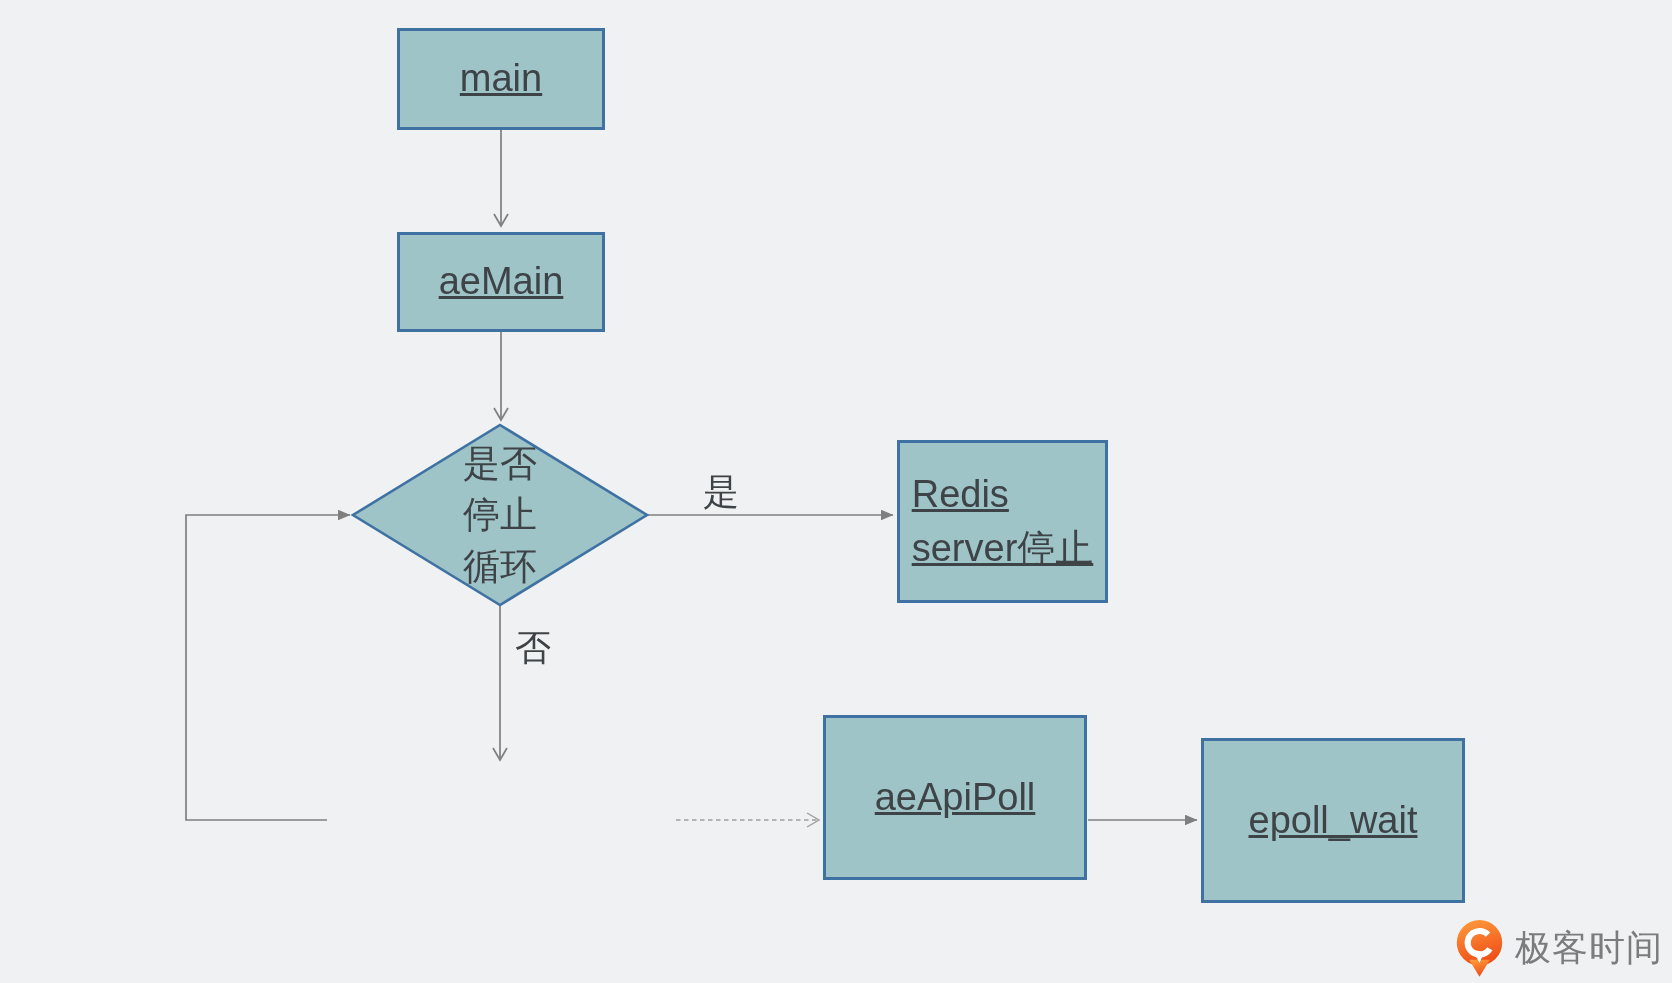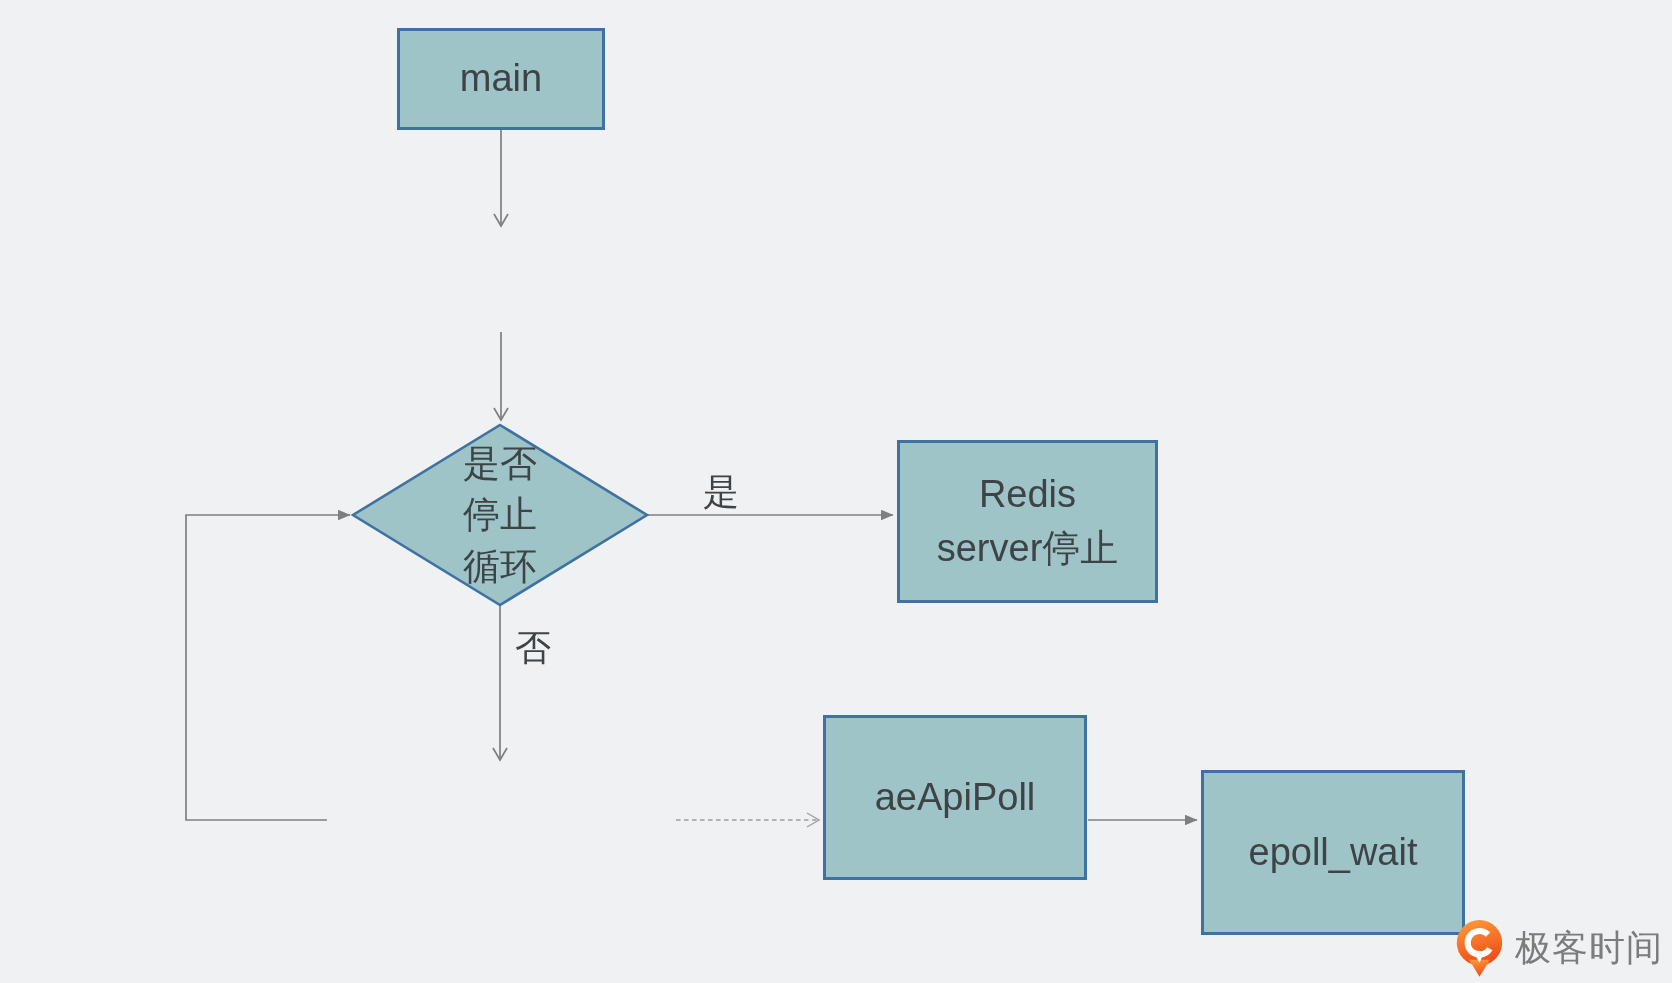--- a/index.html
+++ b/index.html
@@ -15,33 +15,33 @@
     overflow: hidden;
   }
   .node {
     position: absolute;
     box-sizing: border-box;
     background: #9ec4c7;
     border: 3px solid #3f72a3;
     display: flex;
     align-items: center;
     justify-content: center;
-    text-align: center;
     color: #3e4347;
     font-size: 38px;
     line-height: 1.42;
     white-space: pre-line;
     z-index: 1;
+    text-decoration: underline;
   }
   #node-main        { left: 397px; top: 28px;  width: 208px; height: 102px; }
   #node-aemain      { left: 397px; top: 232px; width: 208px; height: 100px; }
-  #node-redis       { left: 897px; top: 440px; width: 261px; height: 163px; }
+  #node-redis       { left: 897px; top: 440px; width: 211px; height: 163px; }
   #node-aeprocess   { left: 327px; top: 738px; width: 348px; height: 165px; }
   #node-aeapipoll   { left: 823px; top: 715px; width: 264px; height: 165px; }
-  #node-epollwait   { left: 1201px; top: 738px; width: 264px; height: 165px; margin-top: 32px; }
+  #node-epollwait   { left: 1201px; top: 738px; width: 264px; height: 165px; }
 
   .connector-layer {
     position: absolute;
     left: 0; top: 0;
     z-index: 5;
     pointer-events: none;
   }
   .diamond-label {
     position: absolute;
     left: 400px; top: 440px;
@@ -81,20 +81,23 @@
     letter-spacing: 1px;
   }
 </style>
 </head>
 <body>
 
 <div class="canvas">
 
   <div class="node" id="node-main">
     <span>main</span>
+  </div>
+  <div class="node" id="node-aemain">
+    <span>aeMain</span>
   </div>
   <div class="node" id="node-redis">
     <span>Redis
 server停止</span>
   </div>
   <div class="node" id="node-aeapipoll">
     <span>aeApiPoll</span>
   </div>
   <div class="node" id="node-epollwait">
     <span>epoll_wait</span>

